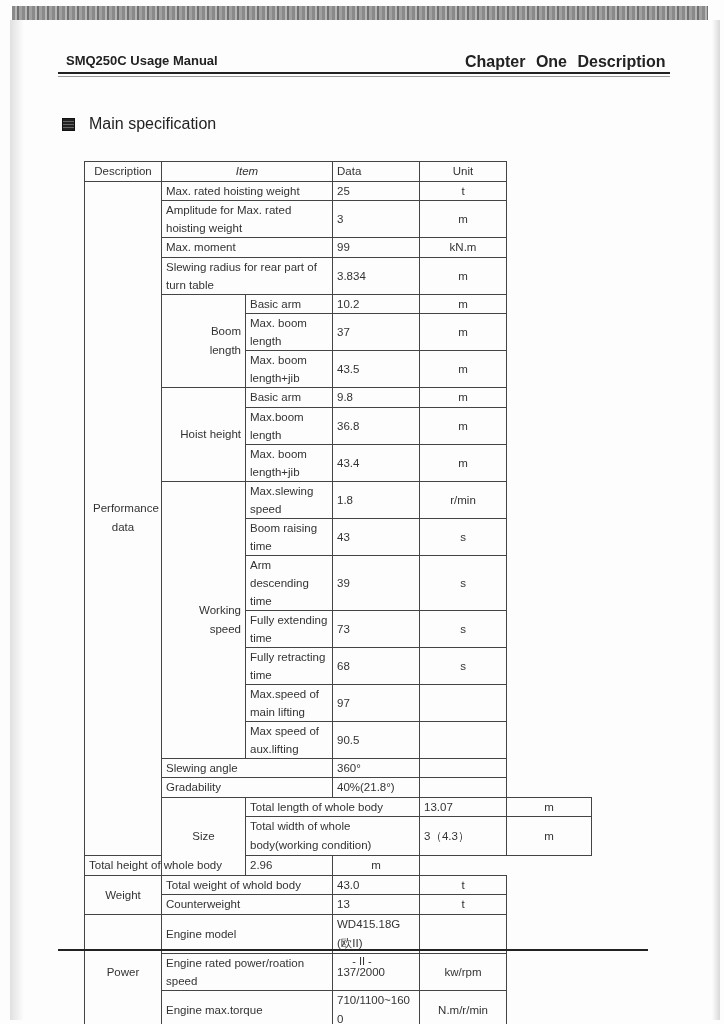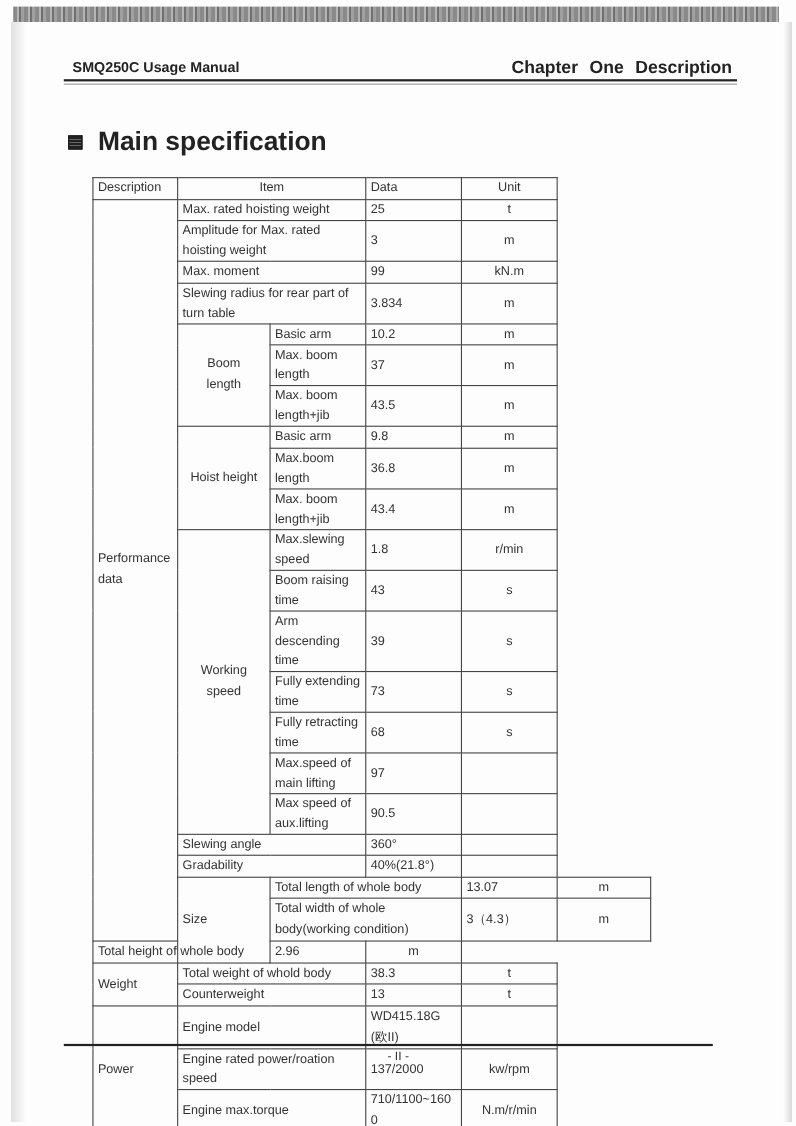--- a/index.html
+++ b/index.html
@@ -8,28 +8,28 @@
   .topbar { position:absolute; left:12px; top:6px; width:696px; height:14px;
             background:repeating-linear-gradient(90deg,#8a8a8a 0 3px,#b5b5b5 3px 5px,#707070 5px 7px,#a0a0a0 7px 10px); }
   .leftshade { position:absolute; left:10px; top:20px; width:14px; height:1000px;
             background:linear-gradient(90deg, rgba(170,170,170,0.35), rgba(255,255,255,0)); }
   .rightshade { position:absolute; right:4px; top:20px; width:8px; height:1000px;
             background:linear-gradient(270deg, rgba(150,150,150,0.35), rgba(255,255,255,0)); }
   .hdr-left { position:absolute; left:66px; top:53px; font-size:13px; font-weight:bold; color:#222; }
   .hdr-right { position:absolute; left:465px; top:53px; font-size:16px; font-weight:bold; color:#222; word-spacing:6px; }
   .hdr-rule { position:absolute; left:58px; top:72px; width:612px; height:2px; background:#222; }
   .hdr-rule2 { position:absolute; left:58px; top:76px; width:612px; height:1px; background:#999; }
-  .section { position:absolute; left:62px; top:115px; font-size:24px; font-weight:bold; color:#222; display:flex; align-items:center; }
+  .section { position:absolute; left:62px; top:115px; font-size:16px; font-weight:normal; color:#222; display:flex; align-items:center; }
   .section .sq { width:11px; height:11px; background:#333; margin-right:14px; border:1px solid #111;
                  background-image:repeating-linear-gradient(0deg,#222 0 2px,#666 2px 3px); }
   table.spec { position:absolute; left:84px; top:161px; border-collapse:collapse; font-size:11.5px; color:#333; }
   table.spec td { border:1px solid #444; padding:0 4px; height:18.5px; line-height:18px; vertical-align:middle; }
-  td.c { text-align:center; }
-  td.desc { width:68px; text-align:left; }
-  td.grp { width:75px; text-align:center; vertical-align:middle; }
+  td.c { text-align:center;font-style:italic; }
+  td.desc { width:68px; text-align:center; }
+  td.grp { width:75px; text-align:right; vertical-align:middle; }
   td.item { text-align:left; }
   td.data { width:78px; text-align:left; }
   td.unit { width:76px; text-align:center; }
   td.top { vertical-align:top; }
   .foot-rule { position:absolute; left:58px; top:949px; width:590px; height:2px; background:#222; }
   .foot-page { position:absolute; left:0; width:724px; top:955px; text-align:center; font-size:11px; color:#333; }
   .justify { text-align:justify; text-align-last:auto; }
 </style>
 </head>
 <body>
@@ -174,21 +174,21 @@
     </tr>
     <tr>
       <td class="item" colspan="2">Total height of whole body</td>
       <td class="data">2.96</td>
       <td class="unit">m</td>
     </tr>
 
     <tr>
       <td class="desc" rowspan="2">Weight</td>
       <td class="item" colspan="2">Total weight of whold body</td>
-      <td class="data">38.3</td>
+      <td class="data">43.0</td>
       <td class="unit">t</td>
     </tr>
     <tr>
       <td class="item" colspan="2">Counterweight</td>
       <td class="data">13</td>
       <td class="unit">t</td>
     </tr>
 
     <tr>
       <td class="desc" rowspan="3">Power</td>

